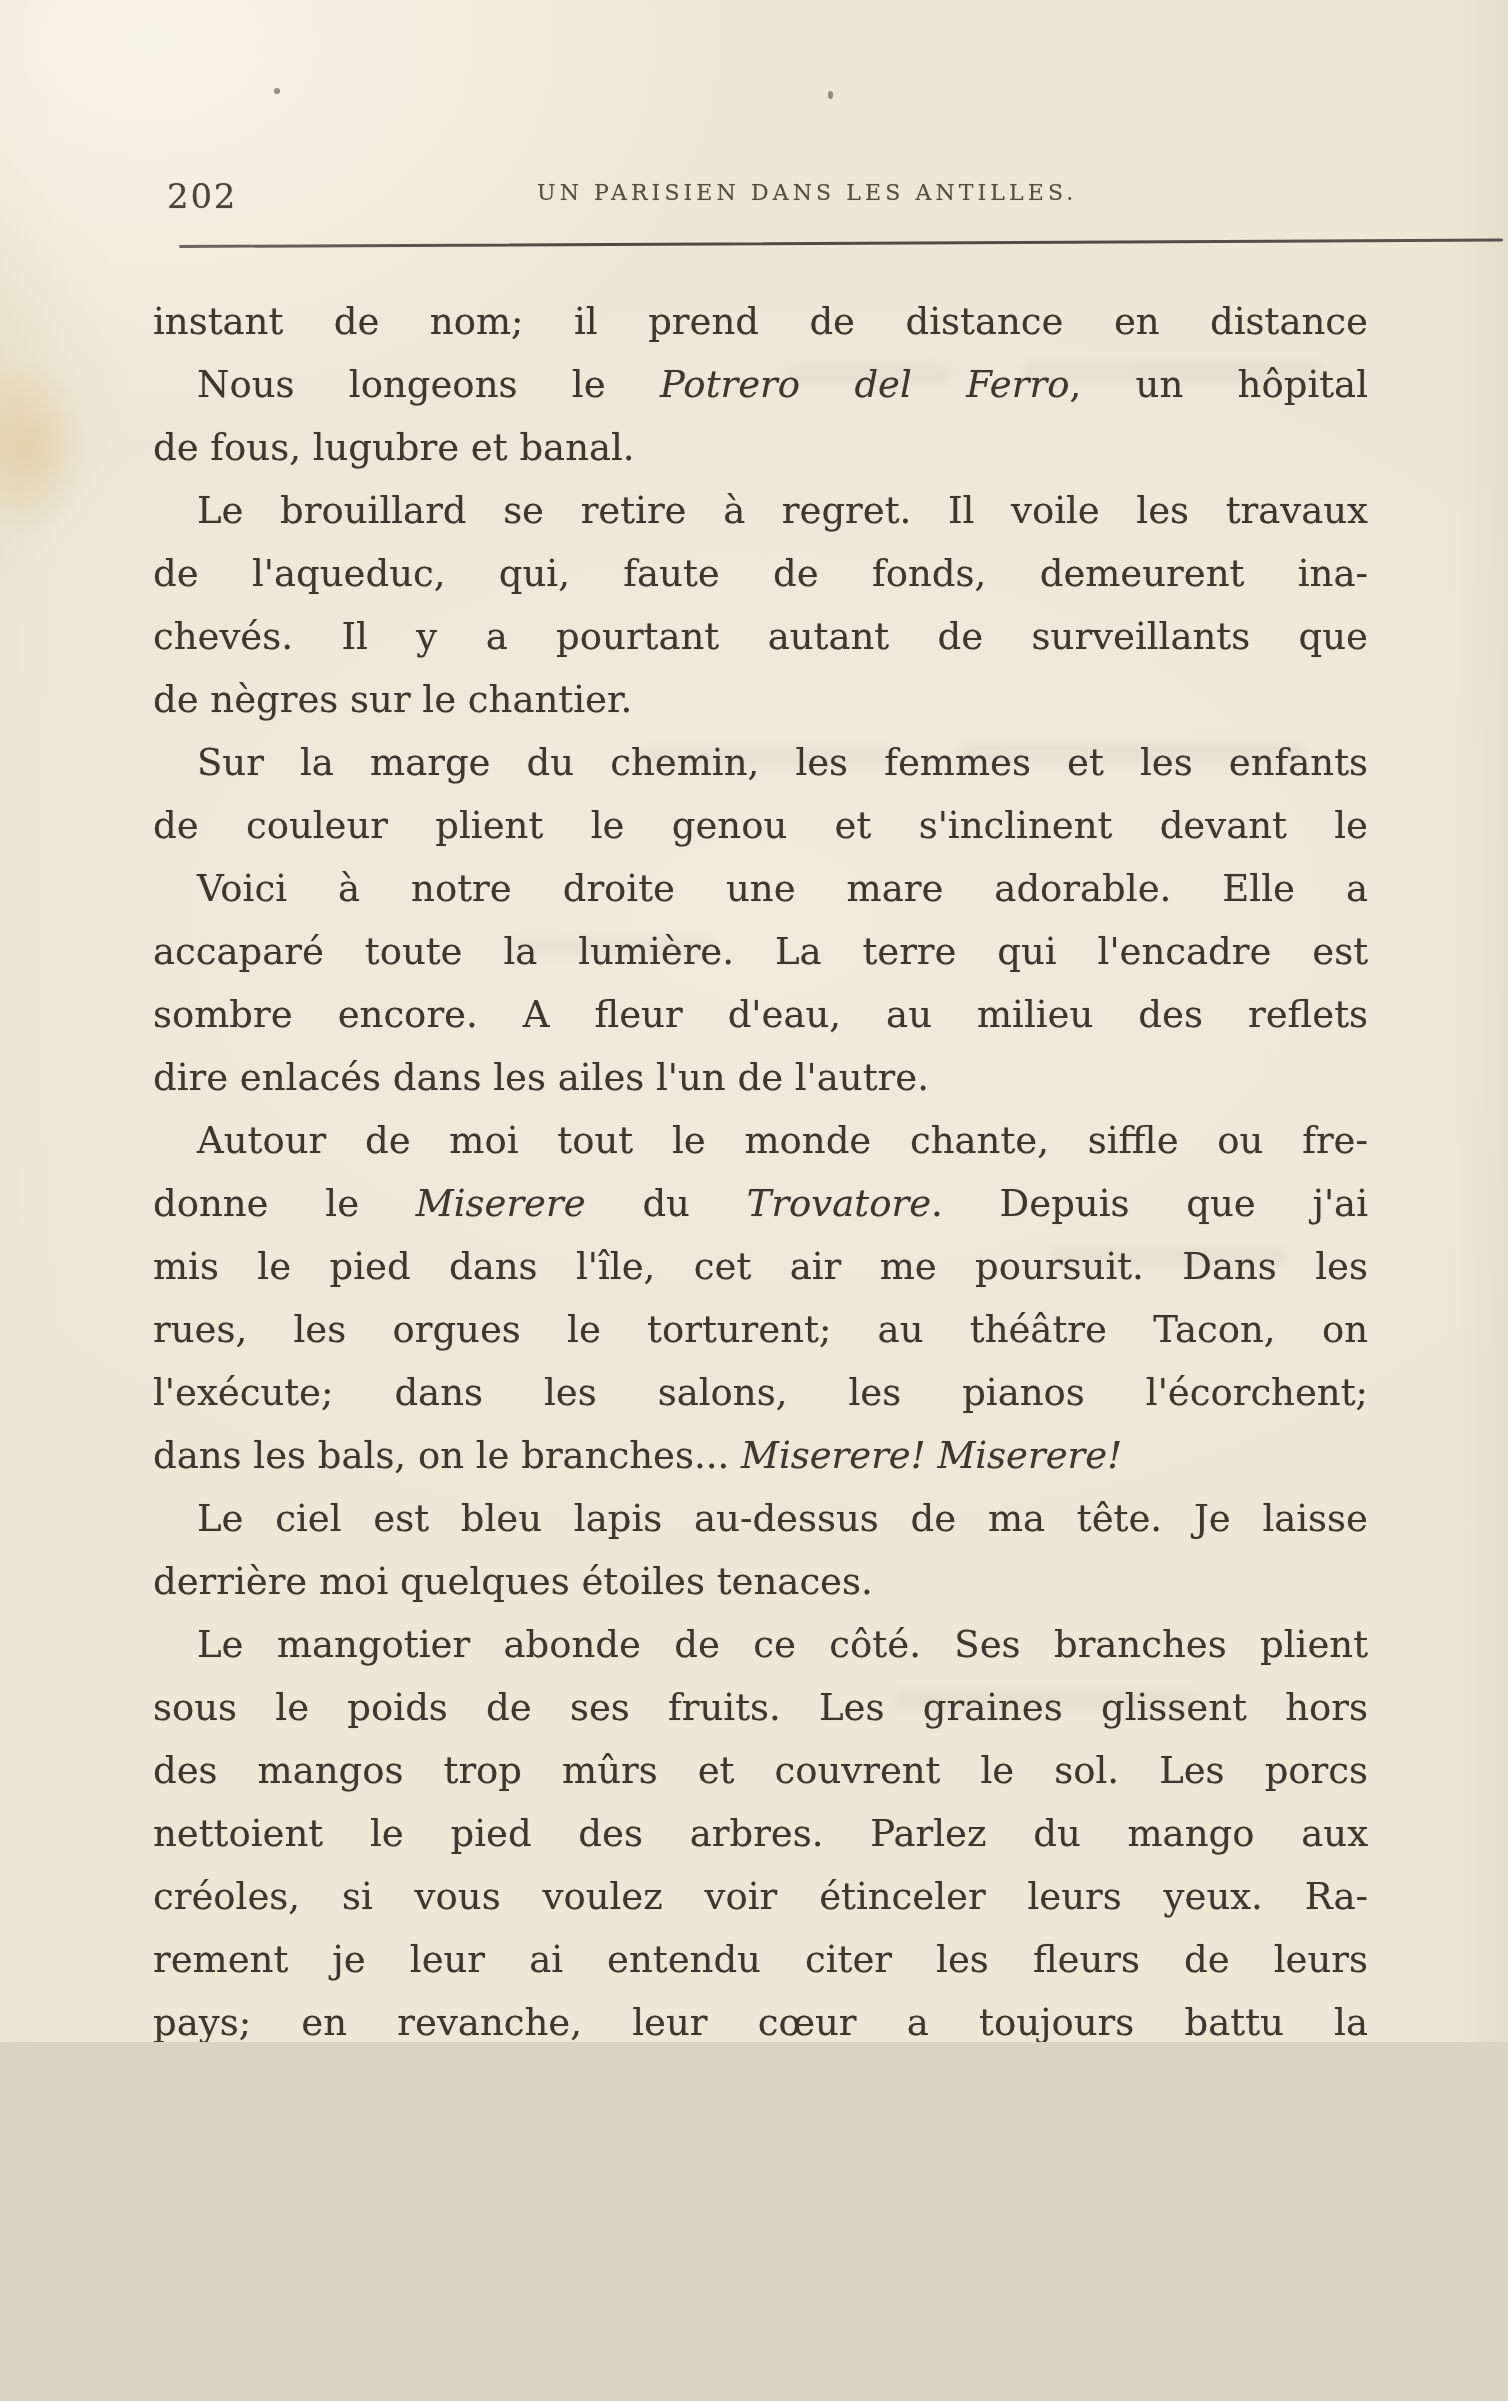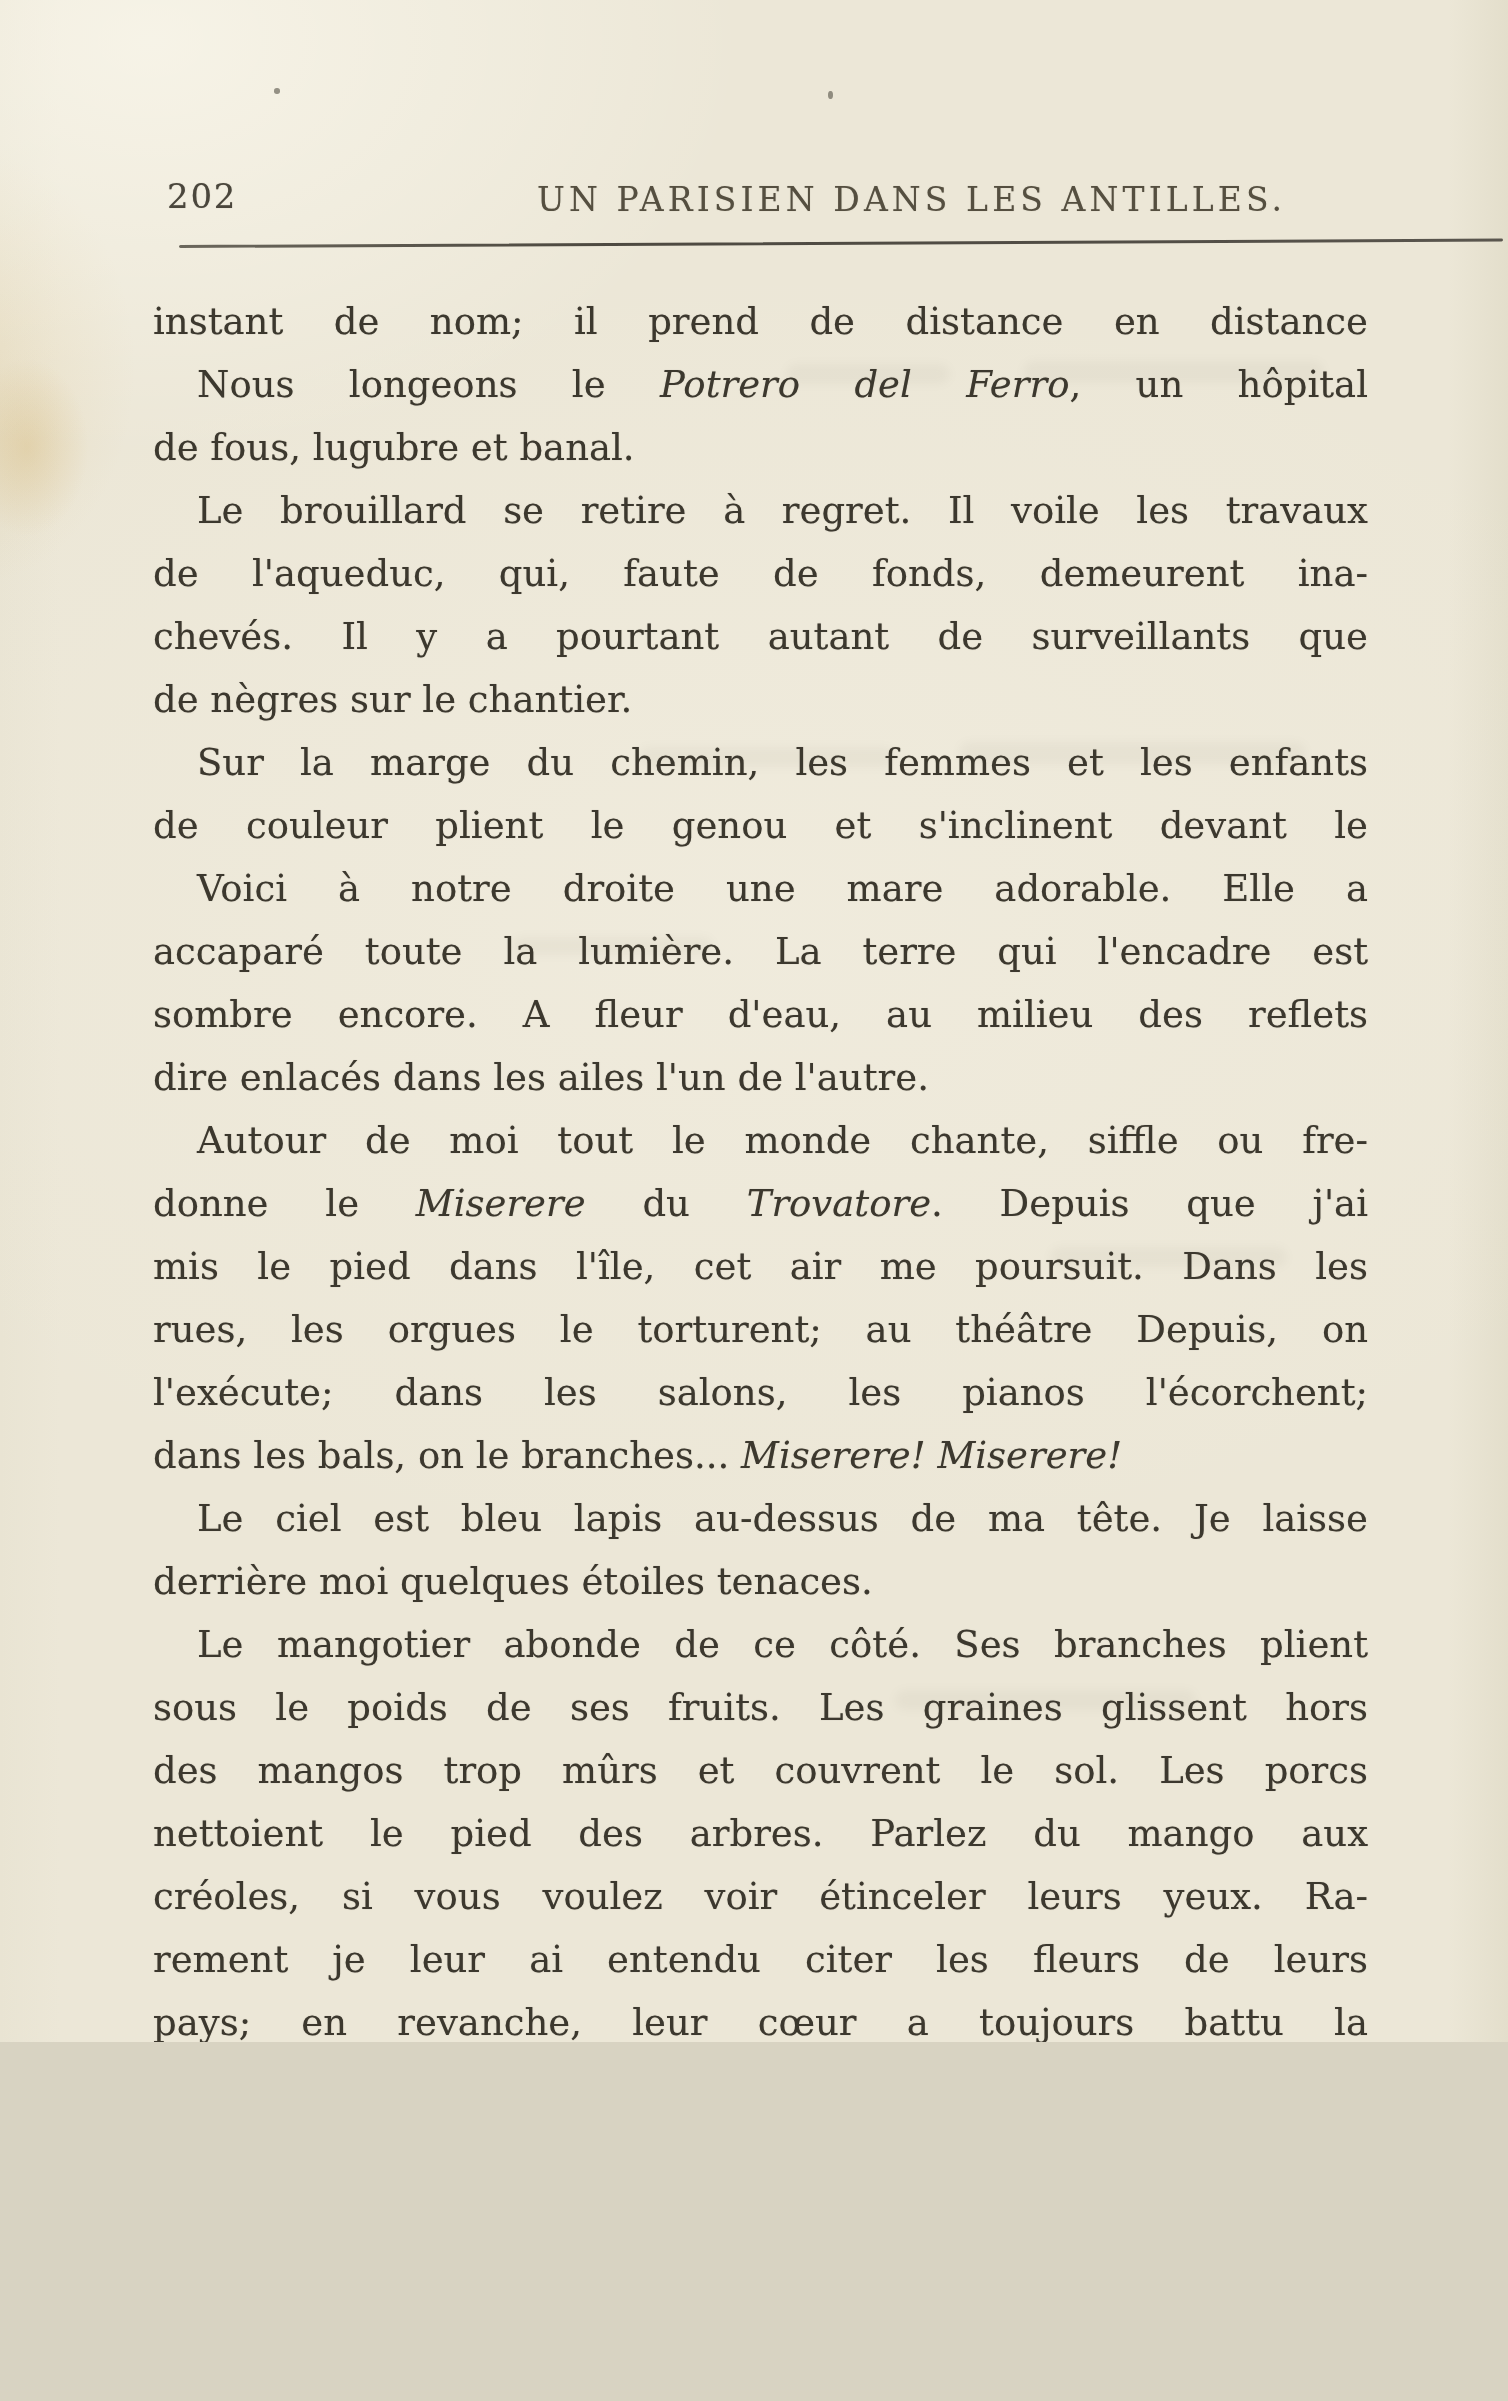--- a/index.html
+++ b/index.html
@@ -24,21 +24,21 @@
     position: absolute;
     left: 167px; top: 176px;
     font-size: 34px;
     letter-spacing: 1.8px;
     color: #4a463c;
     text-shadow: 0 0 0.9px rgba(70,65,55,0.4);
   }
   .running-title {
     position: absolute;
     left: 537px; top: 180px;
-    font-size: 33px;
+    font-size: 22px;
     letter-spacing: 4.1px;
     color: #554f40;
     white-space: nowrap;
     text-shadow: 0 0 0.9px rgba(80,75,60,0.35);
   }
   .head-rule {
     position: absolute;
     left: 179px; top: 245px;
     width: 1324px; height: 3.2px;
     background: linear-gradient(90deg, #6b675c, #4e4a41 30%, #514d45 70%, #5a564e);
@@ -112,21 +112,21 @@
       <div class="line par-end"><span>de nègres sur le chantier.</span></div>
       <div class="line indent"><span>Sur la marge du chemin, les femmes et les enfants</span></div>
       <div class="line"><span>de couleur plient le genou et s'inclinent devant le</span></div>
       <div class="line indent"><span>Voici à notre droite une mare adorable. Elle a</span></div>
       <div class="line"><span>accaparé toute la lumière. La terre qui l'encadre est</span></div>
       <div class="line"><span>sombre encore. A fleur d'eau, au milieu des reflets</span></div>
       <div class="line par-end"><span>dire enlacés dans les ailes l'un de l'autre.</span></div>
       <div class="line indent"><span>Autour de moi tout le monde chante, siffle ou fre-</span></div>
       <div class="line"><span>donne le </span><i>Miserere</i><span> du </span><i>Trovatore</i><span>. Depuis que j'ai</span></div>
       <div class="line"><span>mis le pied dans l'île, cet air me poursuit. Dans les</span></div>
-      <div class="line"><span>rues, les orgues le torturent; au théâtre Depuis, on</span></div>
+      <div class="line"><span>rues, les orgues le torturent; au théâtre Tacon, on</span></div>
       <div class="line"><span>l'exécute; dans les salons, les pianos l'écorchent;</span></div>
       <div class="line par-end"><span>dans les bals, on le branches... </span><i>Miserere! Miserere!</i></div>
       <div class="line indent"><span>Le ciel est bleu lapis au-dessus de ma tête. Je laisse</span></div>
       <div class="line par-end"><span>derrière moi quelques étoiles tenaces.</span></div>
       <div class="line indent"><span>Le mangotier abonde de ce côté. Ses branches plient</span></div>
       <div class="line"><span>sous le poids de ses fruits. Les graines glissent hors</span></div>
       <div class="line"><span>des mangos trop mûrs et couvrent le sol. Les porcs</span></div>
       <div class="line"><span>nettoient le pied des arbres. Parlez du mango aux</span></div>
       <div class="line"><span>créoles, si vous voulez voir étinceler leurs yeux. Ra-</span></div>
       <div class="line"><span>rement je leur ai entendu citer les fleurs de leurs</span></div>

